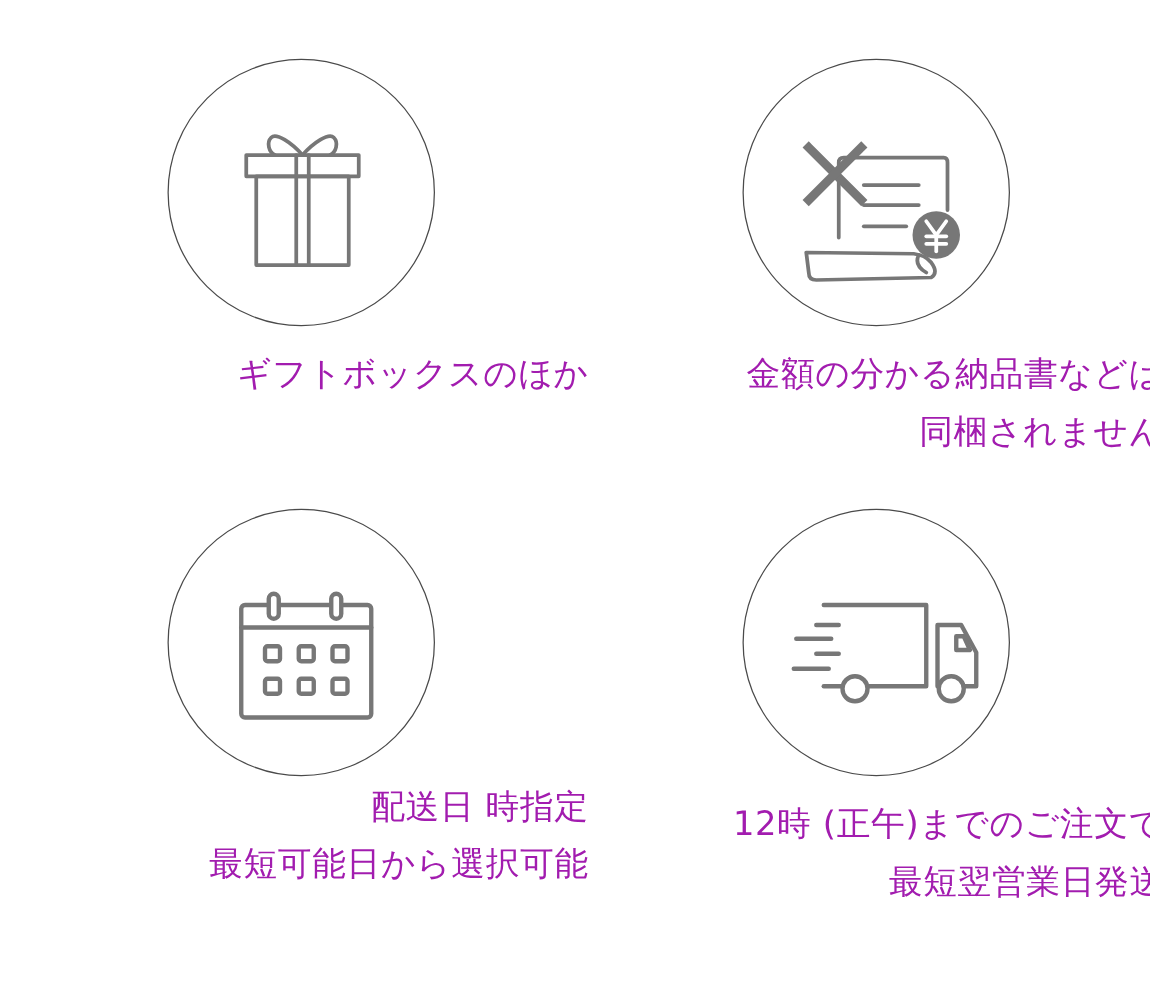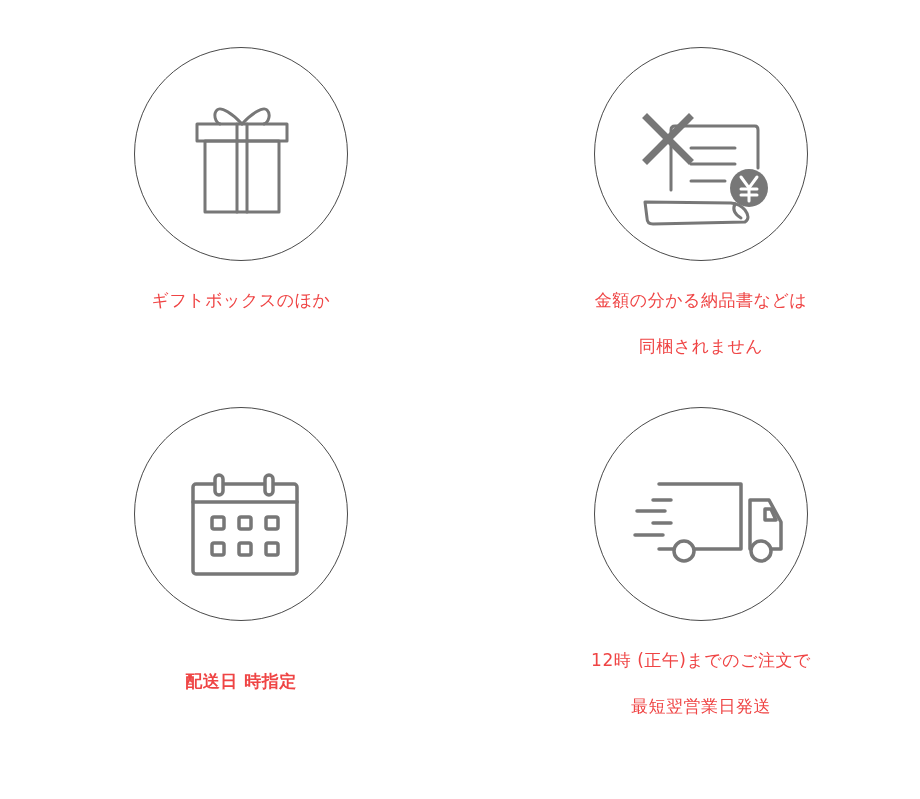--- a/index.html
+++ b/index.html
@@ -2,22 +2,22 @@
 <html><head>
 <meta charset="utf-8">
 <style>
   html, body { margin: 0; padding: 0; background: #ffffff; }
   body { width: 920px; height: 799px; position: relative; overflow: hidden;
          font-family: "DejaVu Sans", "Liberation Sans", sans-serif; }
   .feature { position: absolute; width: 460px; text-align: center; }
   .circle { position: absolute; width: 214px; height: 214px; border: 1.5px solid #4a4a4a;
             border-radius: 50%; box-sizing: border-box; }
   .circle svg { position: absolute; left: 0; top: 0; width: 214px; height: 214px; }
-  .caption { position: absolute; left: 0; width: 460px; text-align: center;
-             color: #ef4444; font-size: 17px; line-height: 46px; letter-spacing: 0.5px; }
+  .caption { position: absolute; left: 0; width: 460px; text-align: right;
+             color: #a21caf; font-size: 27px; line-height: 46px; letter-spacing: 0.5px; }
   .caption div { white-space: nowrap; }
 </style>
 </head>
 <body>
 
 <div class="feature" style="left:11px; top:0;">
   <div class="circle" style="left:123px; top:47px;">
     <svg viewBox="0 0 214 214">
       <g fill="none" stroke="#777777" stroke-width="3" stroke-linejoin="round" stroke-linecap="round">
 
@@ -85,22 +85,23 @@
 
         <rect x="77" y="109" width="12" height="12" rx="2"></rect>
         <rect x="104" y="109" width="12" height="12" rx="2"></rect>
         <rect x="131" y="109" width="12" height="12" rx="2"></rect>
         <rect x="77" y="135" width="12" height="12" rx="2"></rect>
         <rect x="104" y="135" width="12" height="12" rx="2"></rect>
         <rect x="131" y="135" width="12" height="12" rx="2"></rect>
       </g>
     </svg>
   </div>
-  <div class="caption" style="top:658px;font-weight:bold;">
+  <div class="caption" style="top:623px;">
     <div>配送日 時指定</div>
+    <div>最短可能日から選択可能</div>
   </div>
 </div>
 
 <div class="feature" style="left:471px; top:0;">
   <div class="circle" style="left:123px; top:407px;">
     <svg viewBox="0 0 214 214">
       <g fill="none" stroke="#777777" stroke-width="3.5" stroke-linejoin="round" stroke-linecap="round">
 
         <line x1="58" y1="92" x2="76" y2="92"></line>
         <line x1="42" y1="103" x2="70" y2="103"></line>

